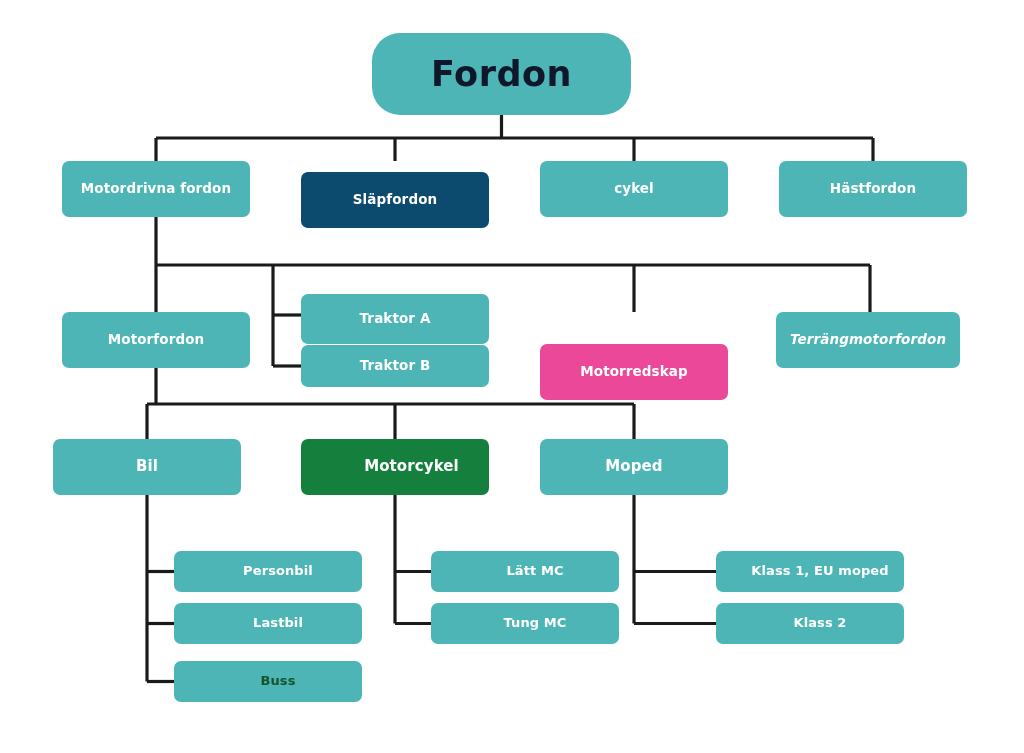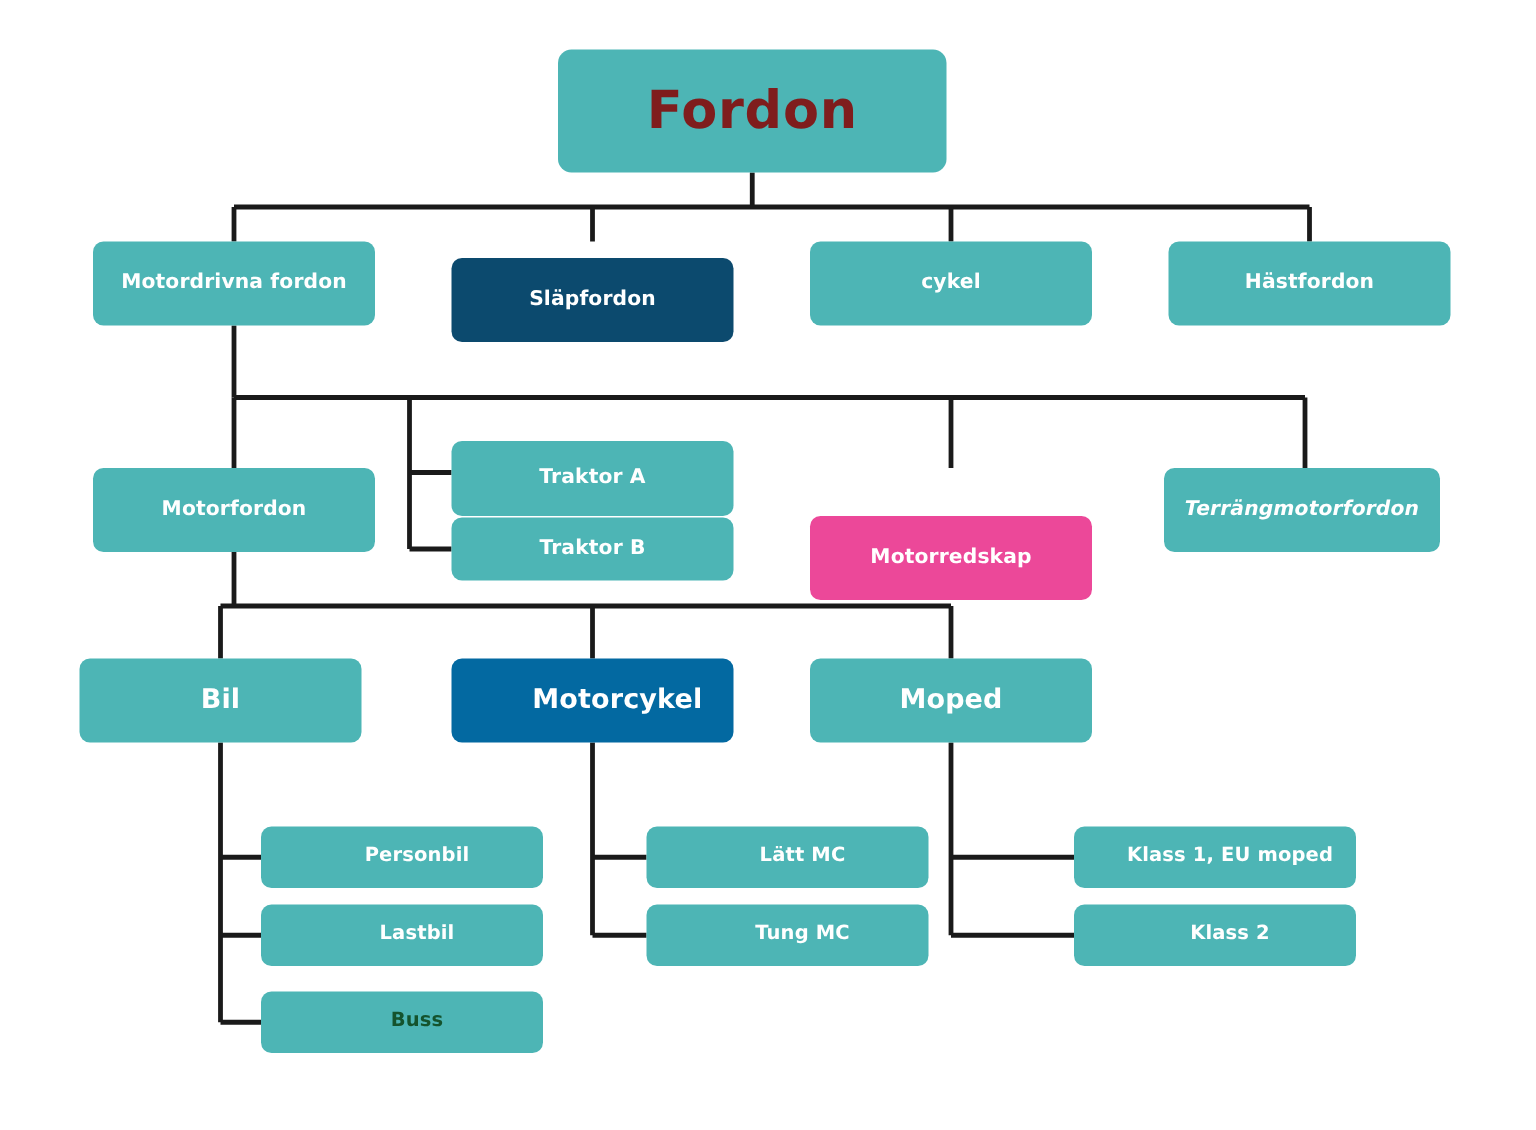--- a/index.html
+++ b/index.html
@@ -42,21 +42,21 @@
     z-index: 2;
     -webkit-font-smoothing: antialiased;
   }
   .node.root {
     font-size: 35px;
     border-radius: 9px;
     letter-spacing: 0.5px;
   }
   .node.level1 { font-size: 13.5px; }
   .node.level2 { font-size: 13.5px; }
-  .node.level3 { font-size: 18px; }
+  .node.level3 { font-size: 15px; }
   .node.leaf   { font-size: 13px; padding-left: 26px; }
 </style>
 </head>
 <body>
 
 <div id="diagram-root">
 
   <svg id="connector-layer" viewBox="0 0 1024 753" width="1024" height="753" aria-hidden="true">
       <line x1="501.5" y1="115" x2="501.5" y2="138" stroke="#1A1A1A" stroke-width="3.2" stroke-linecap="butt"></line>
       <line x1="156" y1="138" x2="873" y2="138" stroke="#1A1A1A" stroke-width="3.2" stroke-linecap="butt"></line>
@@ -87,32 +87,32 @@
       <line x1="395" y1="495" x2="395" y2="623.5" stroke="#1A1A1A" stroke-width="3.2" stroke-linecap="butt"></line>
       <line x1="395" y1="571.5" x2="431" y2="571.5" stroke="#1A1A1A" stroke-width="3.2" stroke-linecap="butt"></line>
       <line x1="395" y1="623.5" x2="431" y2="623.5" stroke="#1A1A1A" stroke-width="3.2" stroke-linecap="butt"></line>
       <line x1="634" y1="495" x2="634" y2="495" stroke="#1A1A1A" stroke-width="3.2" stroke-linecap="butt"></line>
       <line x1="634" y1="495" x2="634" y2="623.5" stroke="#1A1A1A" stroke-width="3.2" stroke-linecap="butt"></line>
       <line x1="634" y1="571.5" x2="716" y2="571.5" stroke="#1A1A1A" stroke-width="3.2" stroke-linecap="butt"></line>
       <line x1="634" y1="623.5" x2="716" y2="623.5" stroke="#1A1A1A" stroke-width="3.2" stroke-linecap="butt"></line>
     </svg>
 
   <div id="node-layer">
-      <div class="node root" style="left: 372px; top: 33px; width: 259px; height: 82px; background: rgb(77, 181, 181); color: #7f1d1d;">Fordon</div>
+      <div class="node root" style="left: 372px; top: 33px; width: 259px; height: 82px; background: rgb(77, 181, 181); color: #0f172a; border-radius: 28px;">Fordon</div>
       <div class="node level1" style="left: 62px; top: 161px; width: 188px; height: 56px; background: rgb(77, 181, 181); color: rgb(255, 255, 255);">Motordrivna fordon</div>
       <div class="node level1" style="left: 301px; top: 172px; width: 188px; height: 56px; background: #0c4a6e; color: rgb(255, 255, 255);">Släpfordon</div>
       <div class="node level1" style="left: 540px; top: 161px; width: 188px; height: 56px; background: rgb(77, 181, 181); color: rgb(255, 255, 255);">cykel</div>
       <div class="node level1" style="left: 779px; top: 161px; width: 188px; height: 56px; background: rgb(77, 181, 181); color: rgb(255, 255, 255); text-align: right;">Hästfordon</div>
       <div class="node level2" style="left: 62px; top: 312px; width: 188px; height: 56px; background: rgb(77, 181, 181); color: rgb(255, 255, 255);">Motorfordon</div>
       <div class="node level2" style="left: 301px; top: 294px; width: 188px; height: 50px; background: rgb(77, 181, 181); color: rgb(255, 255, 255);">Traktor A</div>
       <div class="node level2" style="left: 301px; top: 345px; width: 188px; height: 42px; background: rgb(77, 181, 181); color: rgb(255, 255, 255);">Traktor B</div>
       <div class="node level2" style="left: 540px; top: 312px; width: 188px; height: 56px; background: #ec4899; color: rgb(255, 255, 255); margin-top: 32px;">Motorredskap</div>
       <div class="node level2" style="left: 776px; top: 312px; width: 184px; height: 56px; background: rgb(77, 181, 181); color: rgb(255, 255, 255); font-style: italic;">Terrängmotorfordon</div>
       <div class="node level3" style="left: 53px; top: 439px; width: 188px; height: 56px; background: rgb(77, 181, 181); color: rgb(255, 255, 255);">Bil</div>
-      <div class="node level3" style="left: 301px; top: 439px; width: 188px; height: 56px; background: #0369a1; color: rgb(255, 255, 255); padding-left: 39px;">Motorcykel</div>
+      <div class="node level3" style="left: 301px; top: 439px; width: 188px; height: 56px; background: #15803d; color: rgb(255, 255, 255); padding-left: 39px;">Motorcykel</div>
       <div class="node level3" style="left: 540px; top: 439px; width: 188px; height: 56px; background: rgb(77, 181, 181); color: rgb(255, 255, 255);">Moped</div>
       <div class="node leaf" style="left: 174px; top: 551px; width: 188px; height: 41px; background: rgb(77, 181, 181); color: rgb(255, 255, 255);">Personbil</div>
       <div class="node leaf" style="left: 174px; top: 603px; width: 188px; height: 41px; background: rgb(77, 181, 181); color: rgb(255, 255, 255);">Lastbil</div>
       <div class="node leaf" style="left: 174px; top: 661px; width: 188px; height: 41px; background: rgb(77, 181, 181); color: #14532d;">Buss</div>
       <div class="node leaf" style="left: 431px; top: 551px; width: 188px; height: 41px; background: rgb(77, 181, 181); color: rgb(255, 255, 255);">Lätt MC</div>
       <div class="node leaf" style="left: 431px; top: 603px; width: 188px; height: 41px; background: rgb(77, 181, 181); color: rgb(255, 255, 255);">Tung MC</div>
       <div class="node leaf" style="left: 716px; top: 551px; width: 188px; height: 41px; background: rgb(77, 181, 181); color: rgb(255, 255, 255);">Klass 1, EU moped</div>
       <div class="node leaf" style="left: 716px; top: 603px; width: 188px; height: 41px; background: rgb(77, 181, 181); color: rgb(255, 255, 255);">Klass 2</div>
     </div>
 

